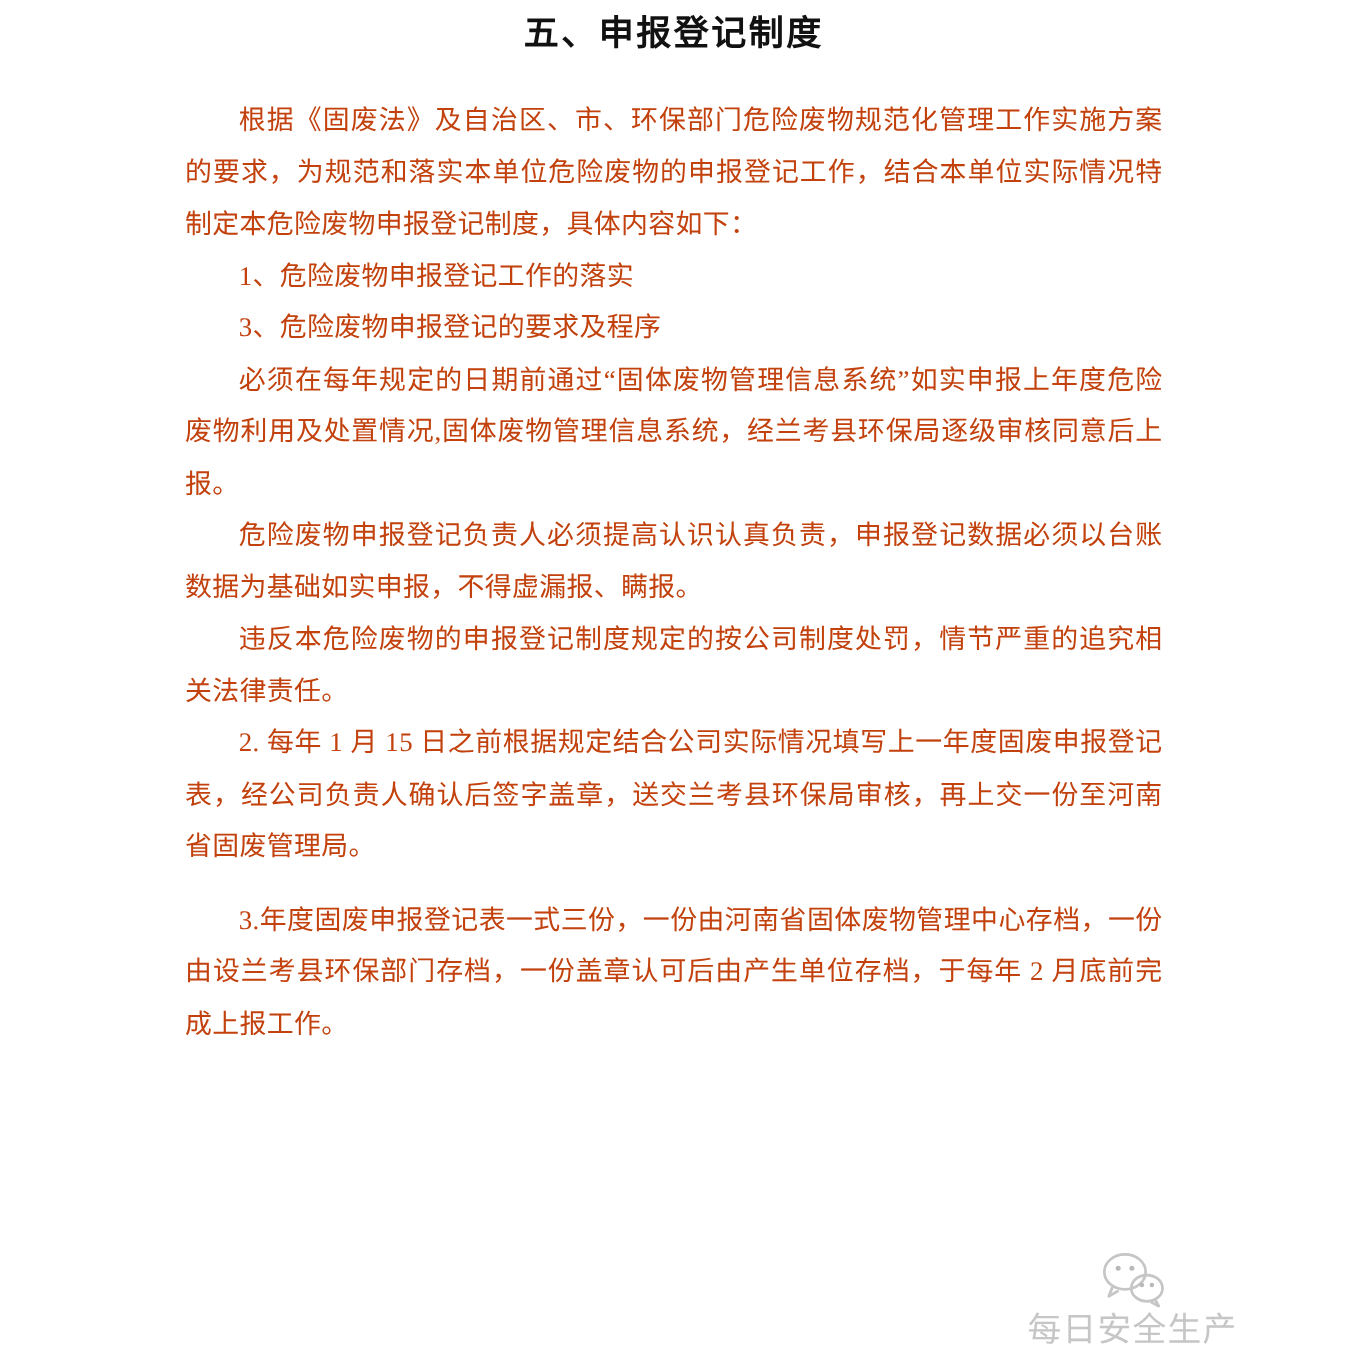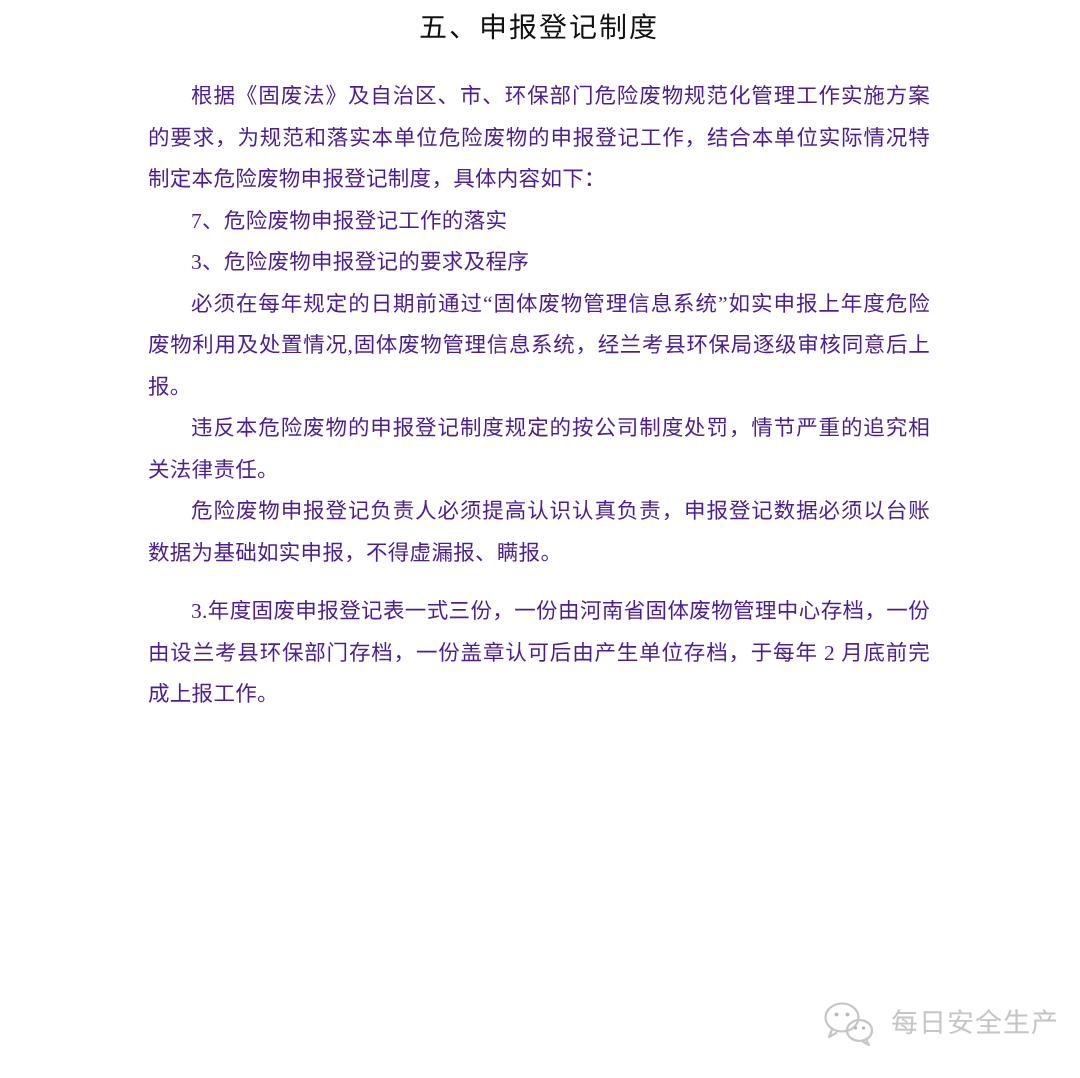--- a/index.html
+++ b/index.html
@@ -20,73 +20,75 @@
     left: 148px;
     top: 0;
     width: 782px;
   }
   .doc-title {
     margin: 0;
     padding-top: 11px;
     text-align: center;
     font-size: 28px;
     line-height: 34px;
-    font-weight: 400;
+    font-weight: 700;
     letter-spacing: 2px;
     color: #111111;
   }
   .paragraphs {
     margin-top: 31px;
   }
   .paragraphs p {
     margin: 0;
     font-size: 21.5px;
     line-height: 41.5px;
-    color: #4c1d95;
+    color: #c2410c;
     text-align: justify;
     text-justify: inter-character;
     text-indent: 2em;
     letter-spacing: 0.3px;
   }
   .paragraphs p.extra-gap {
     margin-top: 17px;
   }
   .watermark {
     position: absolute;
     left: 822px;
     top: 1000px;
     display: flex;
     align-items: center;
-    gap: 17px;
+    gap: 5px;
     color: #c6c6c6;
     font-size: 27px;
     line-height: 1;
     letter-spacing: 1px;
     white-space: nowrap;
     z-index: 3;
     pointer-events: none;
+    flex-direction: column;
   }
   .watermark .wm-icon {
     display: block;
   }
 </style>
 </head>
 <body>
 
 <div class="page">
   <div class="content">
     <h1 class="doc-title">五、申报登记制度</h1>
 
     <div class="paragraphs">
       <p>根据《固废法》及自治区、市、环保部门危险废物规范化管理工作实施方案的要求，为规范和落实本单位危险废物的申报登记工作，结合本单位实际情况特制定本危险废物申报登记制度，具体内容如下：</p>
-      <p>7、危险废物申报登记工作的落实</p>
+      <p>1、危险废物申报登记工作的落实</p>
       <p>3、危险废物申报登记的要求及程序</p>
       <p>必须在每年规定的日期前通过“固体废物管理信息系统”如实申报上年度危险废物利用及处置情况,固体废物管理信息系统，经兰考县环保局逐级审核同意后上报。</p>
+      <p>危险废物申报登记负责人必须提高认识认真负责，申报登记数据必须以台账数据为基础如实申报，不得虚漏报、瞒报。</p>
       <p>违反本危险废物的申报登记制度规定的按公司制度处罚，情节严重的追究相关法律责任。</p>
-      <p>危险废物申报登记负责人必须提高认识认真负责，申报登记数据必须以台账数据为基础如实申报，不得虚漏报、瞒报。</p>
+      <p>2. 每年 1 月 15 日之前根据规定结合公司实际情况填写上一年度固废申报登记表，经公司负责人确认后签字盖章，送交兰考县环保局审核，再上交一份至河南省固废管理局。</p>
       <p class="extra-gap">3.年度固废申报登记表一式三份，一份由河南省固体废物管理中心存档，一份由设兰考县环保部门存档，一份盖章认可后由产生单位存档，于每年 2 月底前完成上报工作。</p>
     </div>
   </div>
 
   <div class="watermark">
     <svg class="wm-icon" width="52" height="46" viewBox="0 0 52 46" fill="none" xmlns="http://www.w3.org/2000/svg">
       <ellipse cx="20" cy="17.5" rx="16.5" ry="14" stroke="#c6c6c6" stroke-width="2.2" fill="none"></ellipse>
       <path d="M10 29.5 L7 37 L15 32.5" stroke="#c6c6c6" stroke-width="2.2" fill="none" stroke-linejoin="round"></path>
       <circle cx="14.5" cy="14.5" r="2" fill="#b9b9b9"></circle>
       <circle cx="25.5" cy="14.5" r="2" fill="#b9b9b9"></circle>

